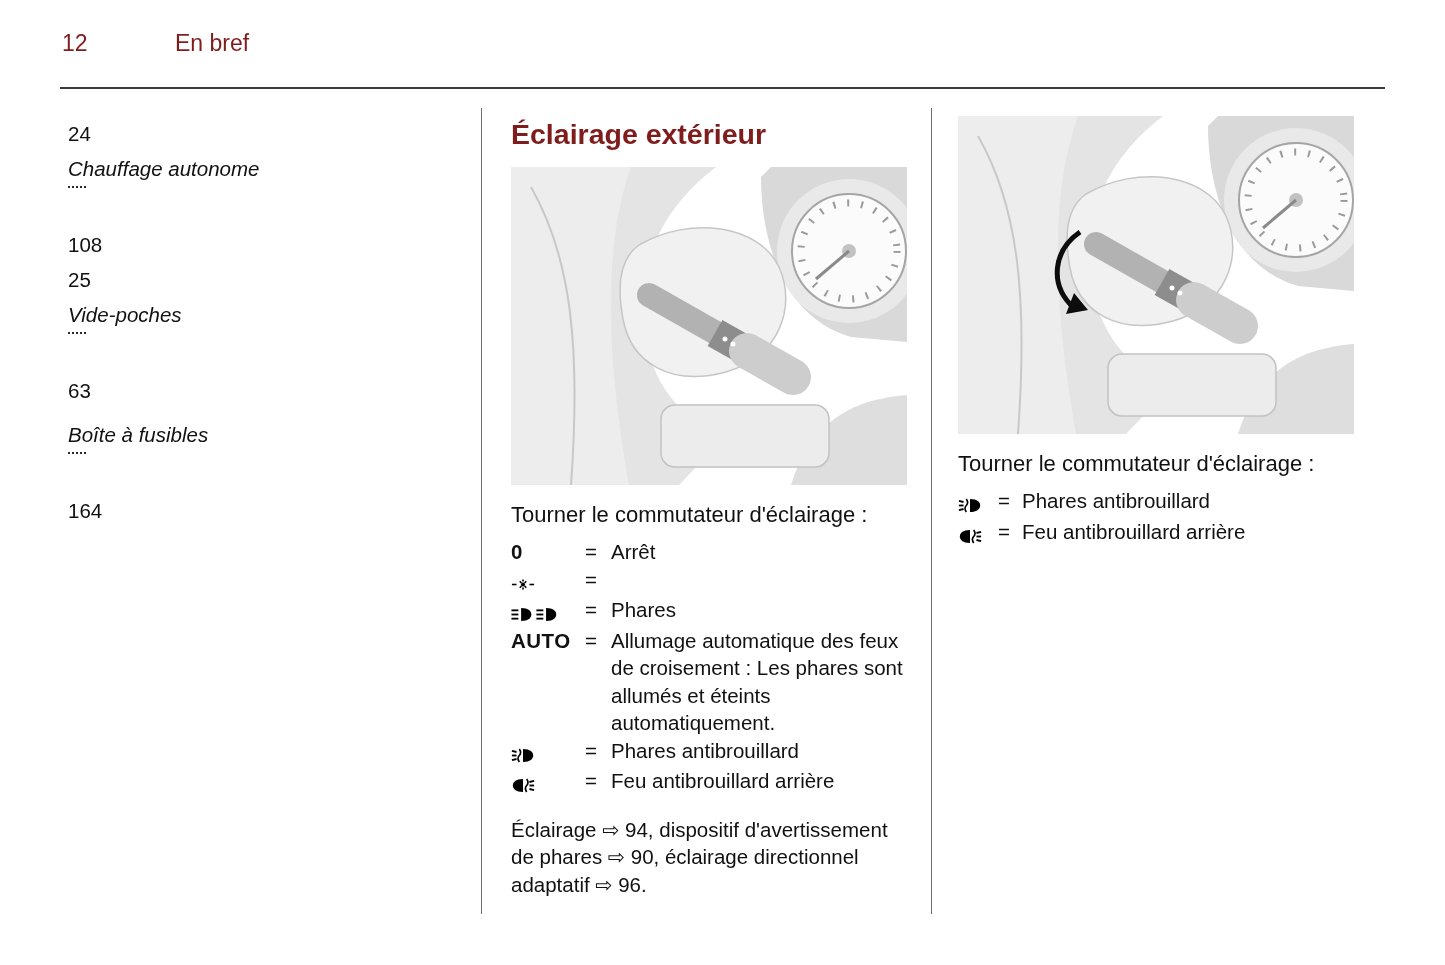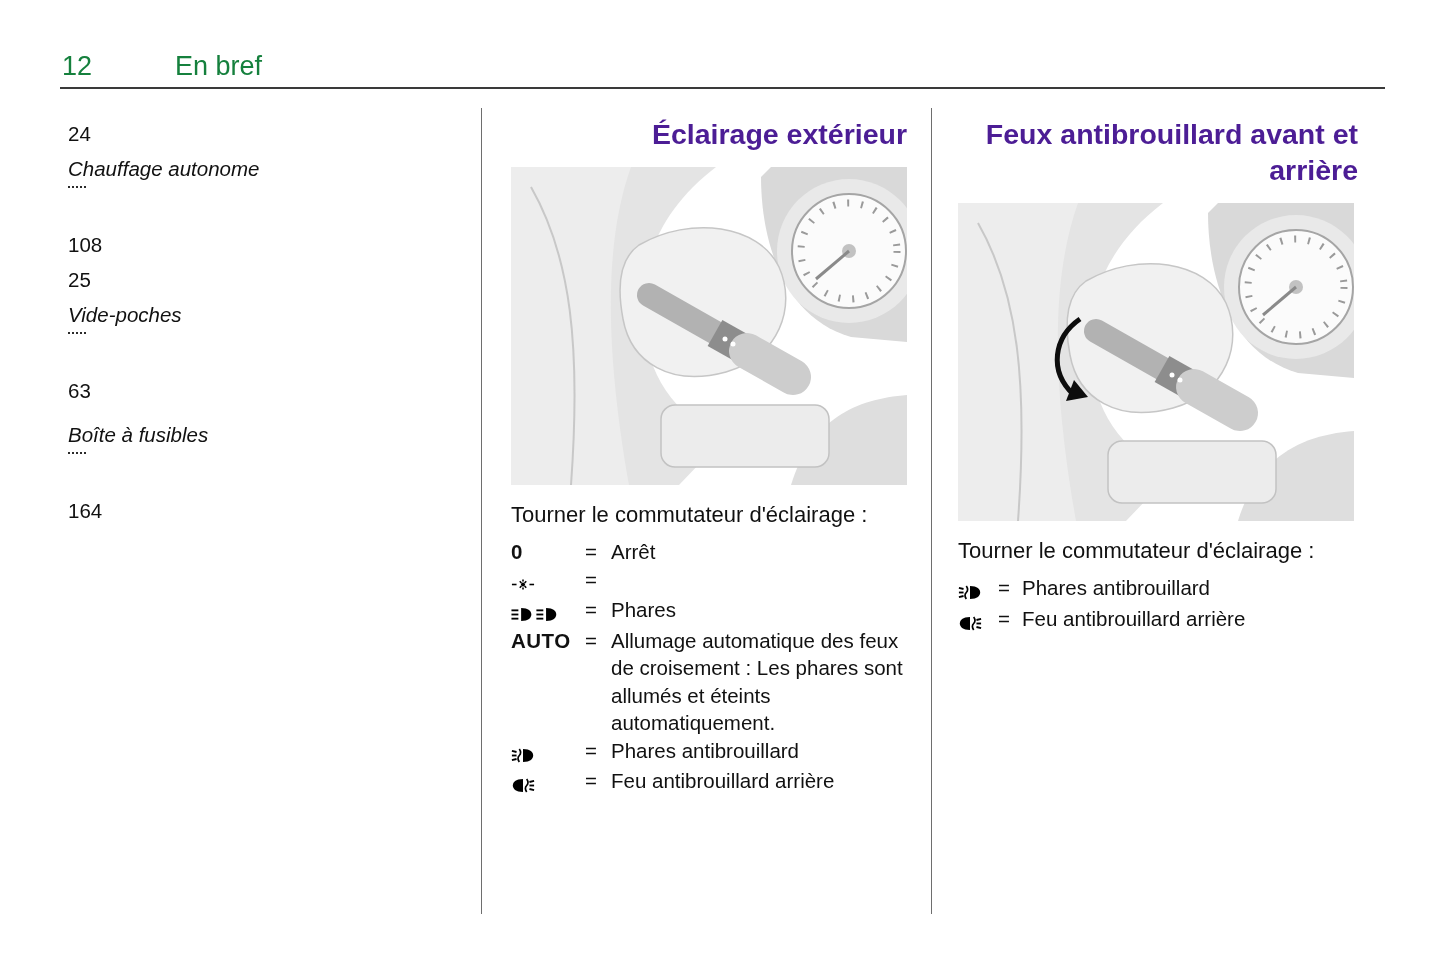--- a/index.html
+++ b/index.html
@@ -6,21 +6,21 @@
   html, body { width: 1445px; height: 965px; }
   body {
     position: relative;
     background: #ffffff;
     color: #111;
     font-family: "Liberation Sans", sans-serif;
     overflow: hidden;
   }
 
   
-  .page-header { position: absolute; top: 30px; left: 62px; display: flex; font-size: 27px; color: #15803d; margin-top: 21px; }
+  .page-header { position: absolute; top: 30px; left: 62px; display: flex; font-size: 23px; color: #7f1d1d; }
   .page-number { width: 113px; }
   .section-title { }
   .header-rule { position: absolute; top: 87px; left: 60px; width: 1325px; height: 2px; background: #3a3a3a; }
 
   
   .vdiv { position: absolute; top: 108px; width: 1px; height: 806px; background: #6e6e6e; }
   .vdiv-1 { left: 481px; }
   .vdiv-2 { left: 931px; }
 
   
@@ -28,21 +28,21 @@
   .idx-row { display: flex; align-items: baseline; line-height: 35px; flex-direction: column; }
   .idx-row.spaced { margin-top: 9px; justify-content: flex-end; }
   .idx-num { width: 45px; flex: none; }
   .idx-label { flex: none; font-style: italic; }
   .idx-dots { flex: 1; border-bottom: 2.5px dotted #2b2b2b; margin: 0 5px 6px 6px; min-width: 18px; }
   .idx-page { flex: none; margin-top: 33px; }
 
   
   .col-mid { position: absolute; left: 511px; top: 116px; width: 396px; }
   .col-right { position: absolute; left: 958px; top: 116px; width: 400px; }
-  .article-heading { font-size: 28.5px; line-height: 36px; font-weight: 700; color: #4c1d95; margin-bottom: 15px; text-align: right; }
+  .article-heading { font-size: 28.5px; line-height: 36px; font-weight: 700; color: #7f1d1d; margin-bottom: 15px; }
   .figure { width: 396px; height: 318px; margin-bottom: 16px; }
   .figure svg { display: block; width: 100%; height: 100%; }
   .intro { font-size: 22px; line-height: 27px; margin-bottom: 10px; }
 
   .legend-row { display: grid; grid-template-columns: 74px 26px 1fr; font-size: 20.5px; line-height: 27.5px; align-items: start; }
   .col-right .legend-row { grid-template-columns: 40px 24px 1fr; }
   .sym-text { font-weight: 700; letter-spacing: 0.5px; }
   .sym-icons { padding-top: 3px; white-space: nowrap; }
   .sym-icons svg { vertical-align: -2px; }
   .eq { }
@@ -189,24 +189,24 @@
               <line x1="20" y1="8" x2="25" y2="8"></line>
               <line x1="20" y1="11.8" x2="25" y2="13"></line>
           </g>
         </svg>
       </span>
       <span class="eq">=</span>
       <span class="desc">Feu antibrouillard arrière</span>
     </div>
   </div>
 
+  <p class="references">Éclairage ⇨ 94, dispositif d'avertissement de phares ⇨ 90, éclairage directionnel adaptatif ⇨ 96.</p>
 </section>
 
 <section class="col-right">
-  <h1 class="article-heading">Feux antibrouillard avant et arrière</h1>
 
   <div class="figure">
     <svg viewBox="0 0 396 318">
       <rect width="396" height="318" fill="#ffffff"></rect>
       <path d="M0,0 H205 C150,42 128,95 132,152 C136,208 162,246 212,272 L168,318 H0 Z" fill="#e4e4e4"></path>
       <path d="M0,0 H120 C95,70 92,170 118,318 H0 Z" fill="#ededed"></path>
       <path d="M280,318 C300,252 345,232 396,228 L396,318 Z" fill="#dedede"></path>
       <path d="M250,10 C250,70 270,150 340,170 L396,175 V0 H260 Z" fill="#d9d9d9"></path>
       <circle cx="338" cy="84" r="72" fill="#e9e9e9"></circle>
       <circle cx="338" cy="84" r="57" fill="#fbfbfb" stroke="#a5a5a5" stroke-width="2"></circle>

